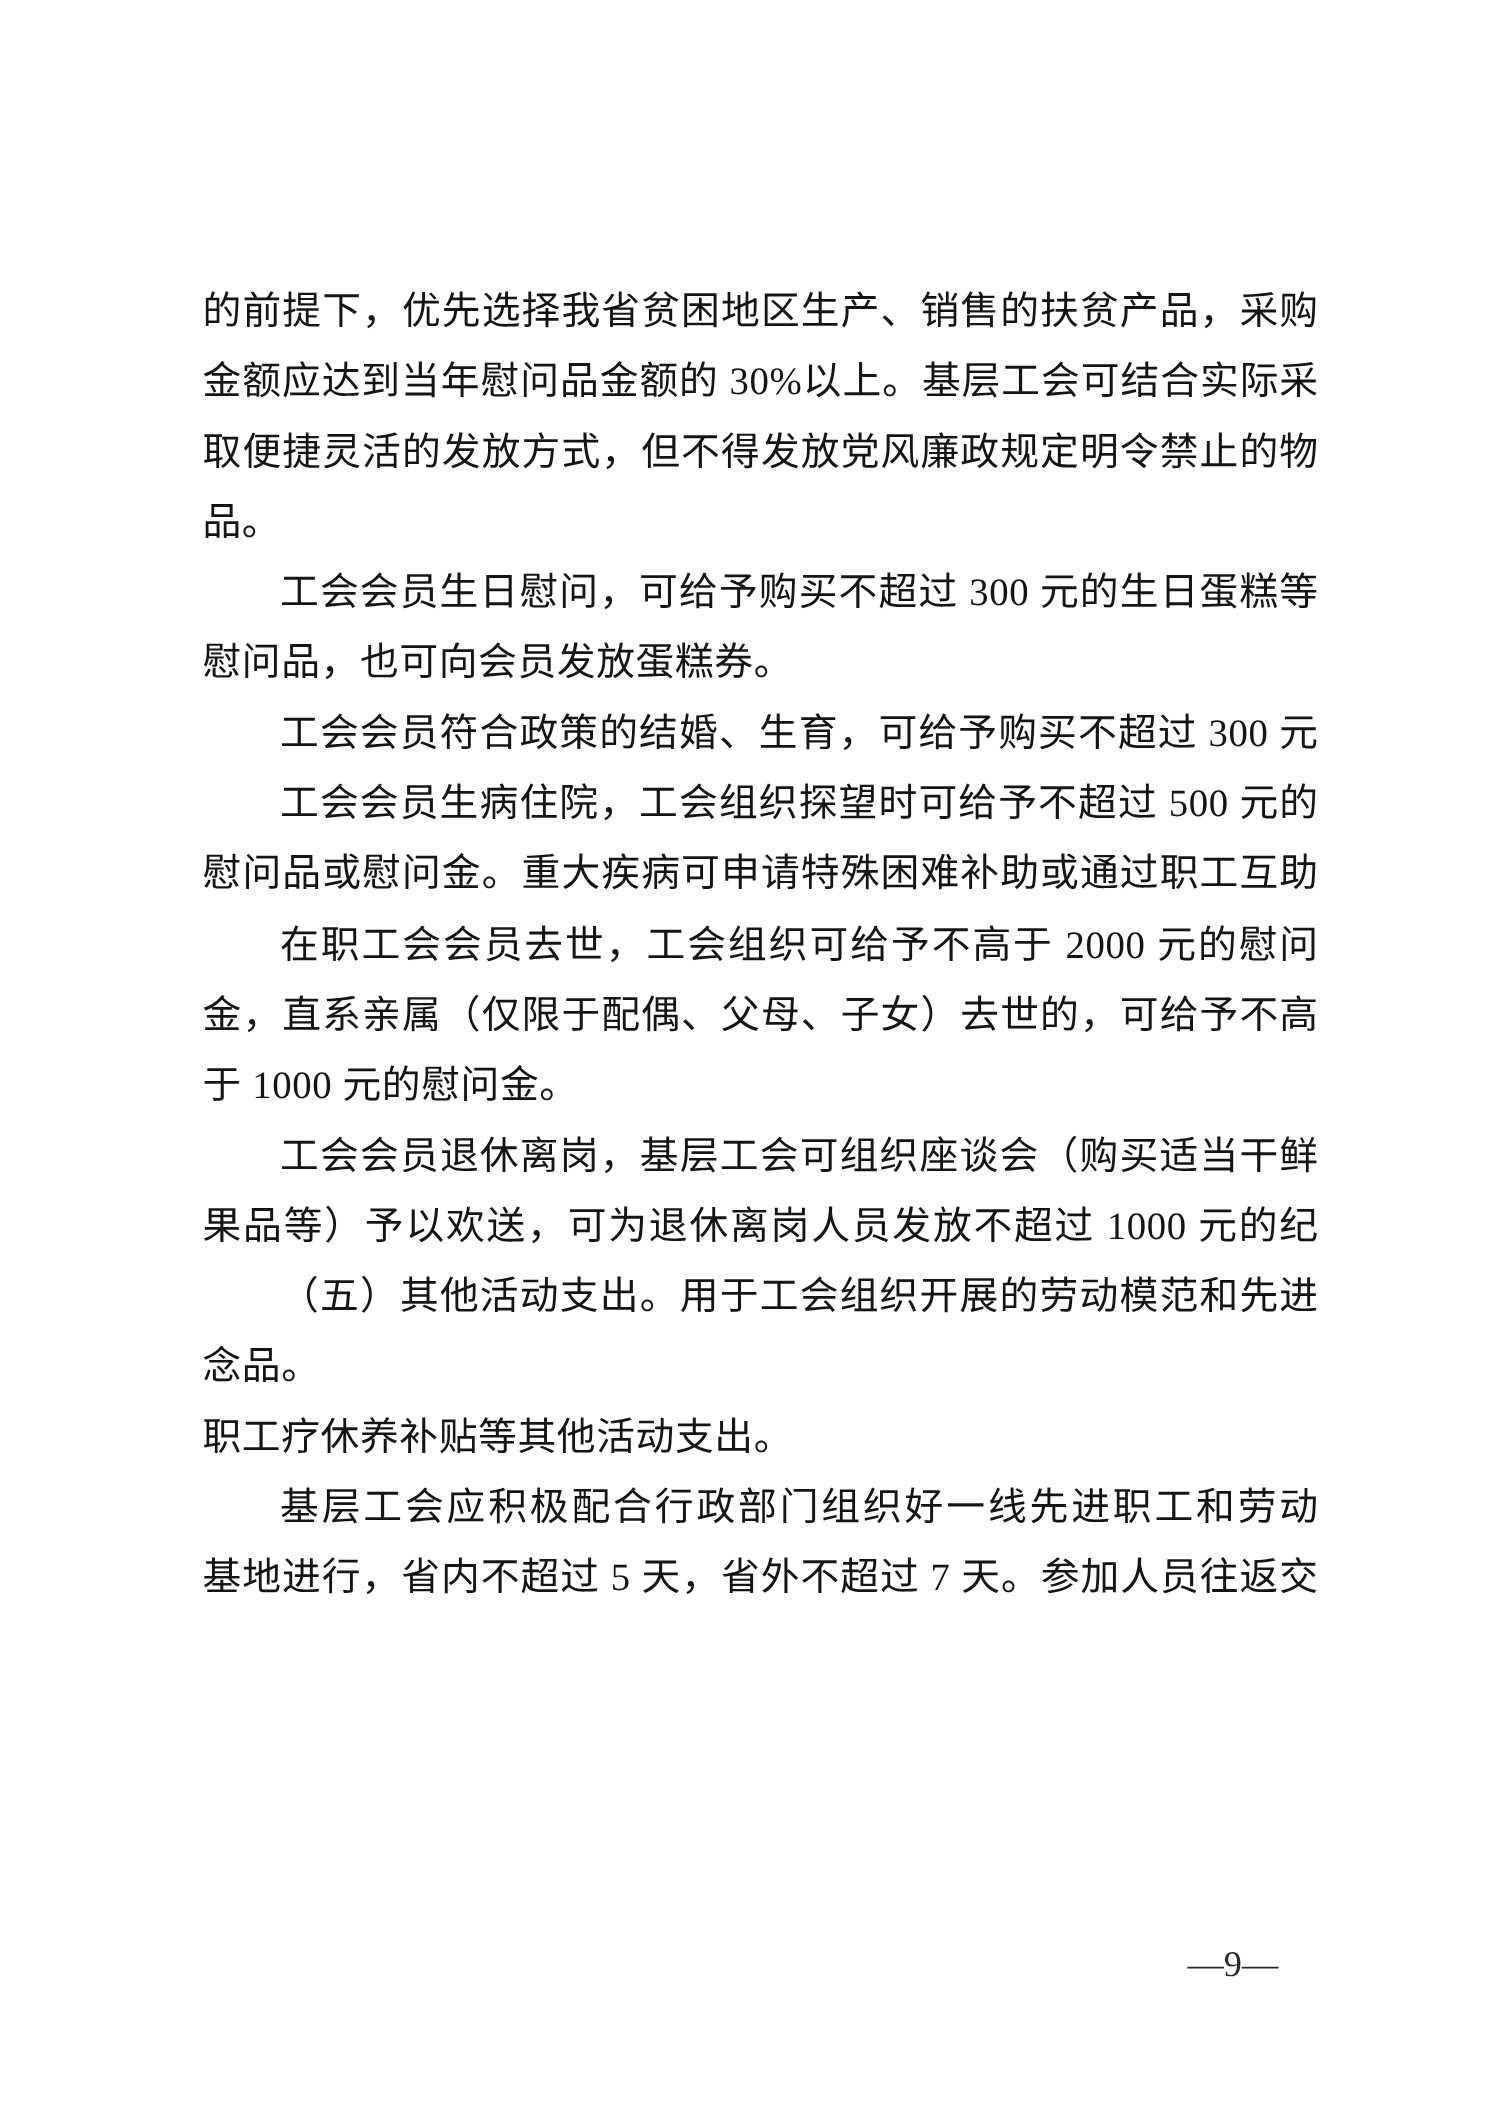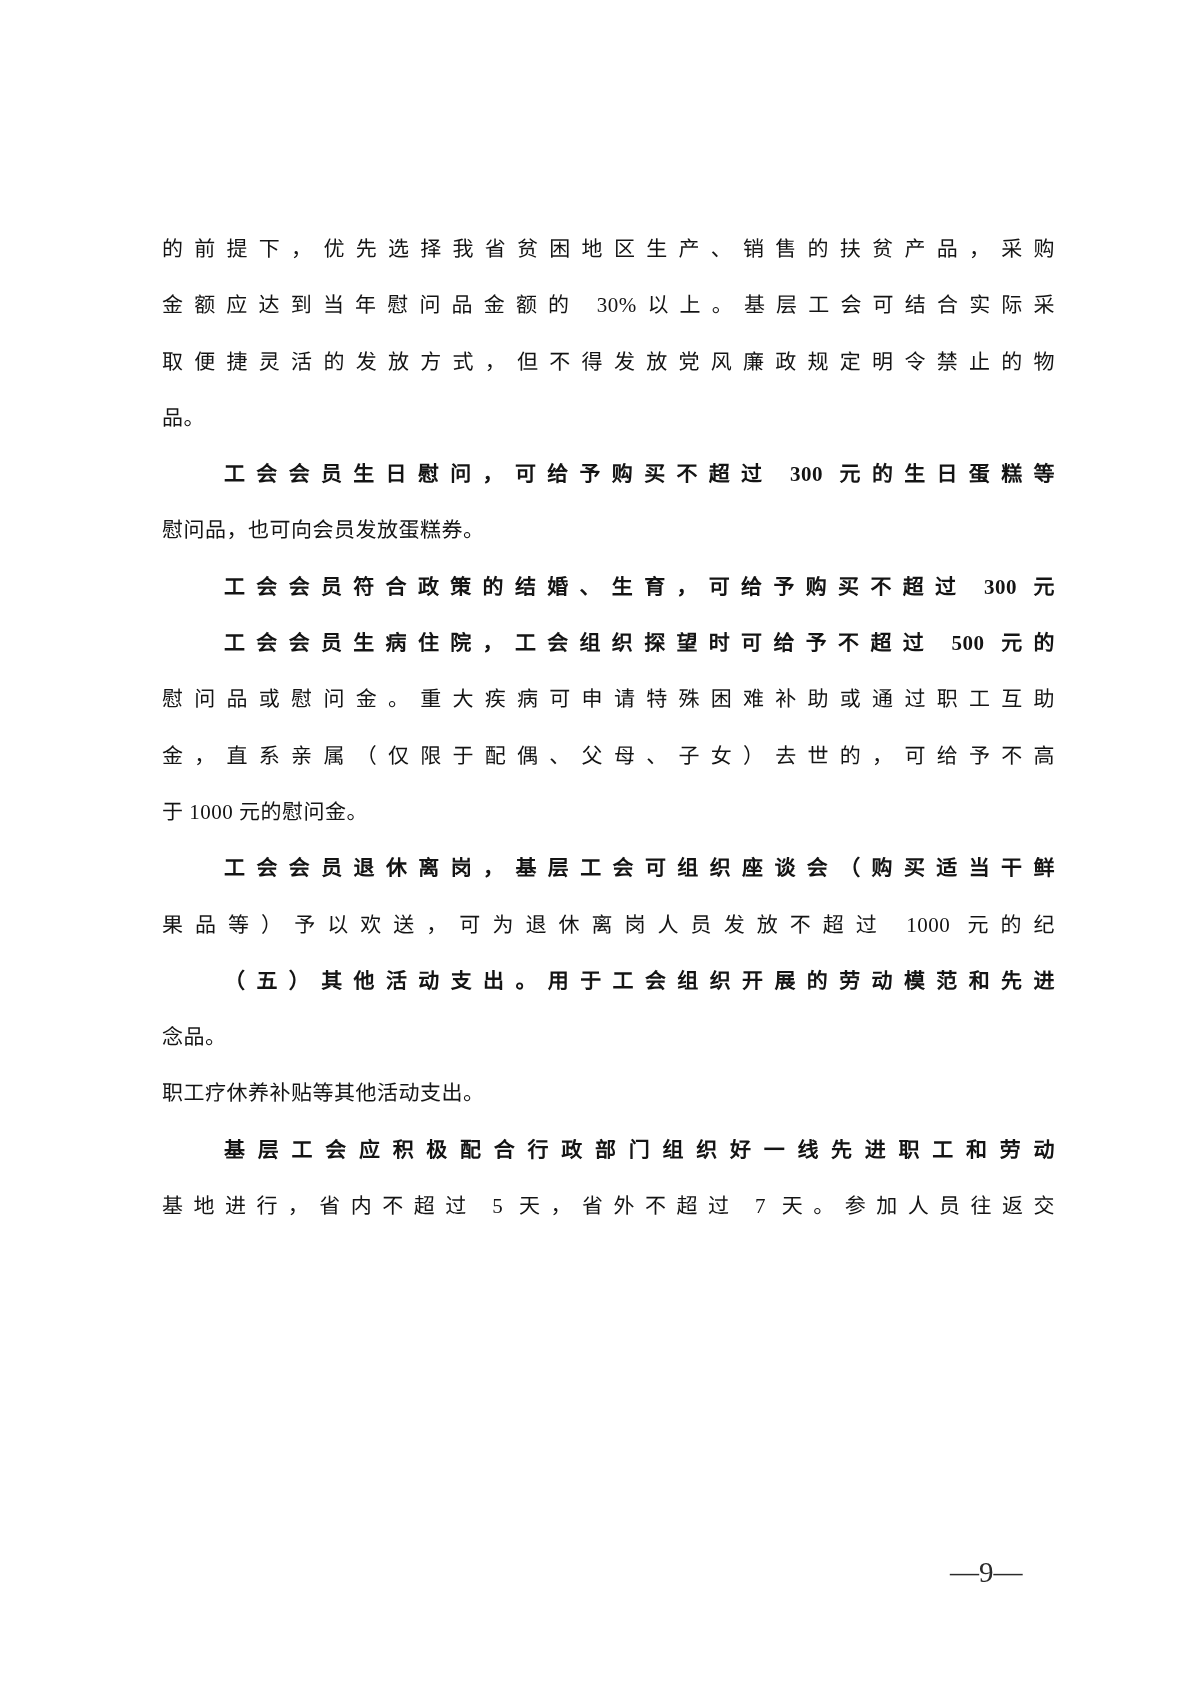--- a/index.html
+++ b/index.html
@@ -22,37 +22,36 @@
   }
   .text-block {
     position: absolute;
     left: 162px;
     top: 221px;
     width: 893px;
   }
   .line {
     margin: 0;
     padding: 0;
-    font-size: 21px;
+    font-size: 31px;
     line-height: 56.3px;
     height: 56.3px;
     overflow: hidden;
     text-align: justify;
     letter-spacing: 0.5px;
     white-space: normal;
   }
   .line.fill {
     text-align-last: justify;
   }
   .line.end {
     text-align-last: left;
   }
   .line.indent {
     padding-left: 62px;
-    font-weight: bold;
   }
   .page-number {
     position: absolute;
     left: 950px;
     top: 1554px;
     font-size: 29px;
     line-height: 36px;
     color: #2a2a2a;
     white-space: nowrap;
   }
@@ -65,20 +64,21 @@
   <main class="text-block" id="lines-container">
       <p class="line fill">的前提下，优先选择我省贫困地区生产、销售的扶贫产品，采购</p>
       <p class="line fill">金额应达到当年慰问品金额的 30%以上。基层工会可结合实际采</p>
       <p class="line fill">取便捷灵活的发放方式，但不得发放党风廉政规定明令禁止的物</p>
       <p class="line end">品。</p>
       <p class="line indent fill">工会会员生日慰问，可给予购买不超过 300 元的生日蛋糕等</p>
       <p class="line end">慰问品，也可向会员发放蛋糕券。</p>
       <p class="line indent fill">工会会员符合政策的结婚、生育，可给予购买不超过 300 元</p>
       <p class="line indent fill">工会会员生病住院，工会组织探望时可给予不超过 500 元的</p>
       <p class="line fill">慰问品或慰问金。重大疾病可申请特殊困难补助或通过职工互助</p>
+      <p class="line indent fill">在职工会会员去世，工会组织可给予不高于 2000 元的慰问</p>
       <p class="line fill">金，直系亲属（仅限于配偶、父母、子女）去世的，可给予不高</p>
       <p class="line end">于 1000 元的慰问金。</p>
       <p class="line indent fill">工会会员退休离岗，基层工会可组织座谈会（购买适当干鲜</p>
       <p class="line fill">果品等）予以欢送，可为退休离岗人员发放不超过 1000 元的纪</p>
       <p class="line indent fill">（五）其他活动支出。用于工会组织开展的劳动模范和先进</p>
       <p class="line end">念品。</p>
       <p class="line end">职工疗休养补贴等其他活动支出。</p>
       <p class="line indent fill">基层工会应积极配合行政部门组织好一线先进职工和劳动</p>
       <p class="line fill">基地进行，省内不超过 5 天，省外不超过 7 天。参加人员往返交</p>
     </main>

